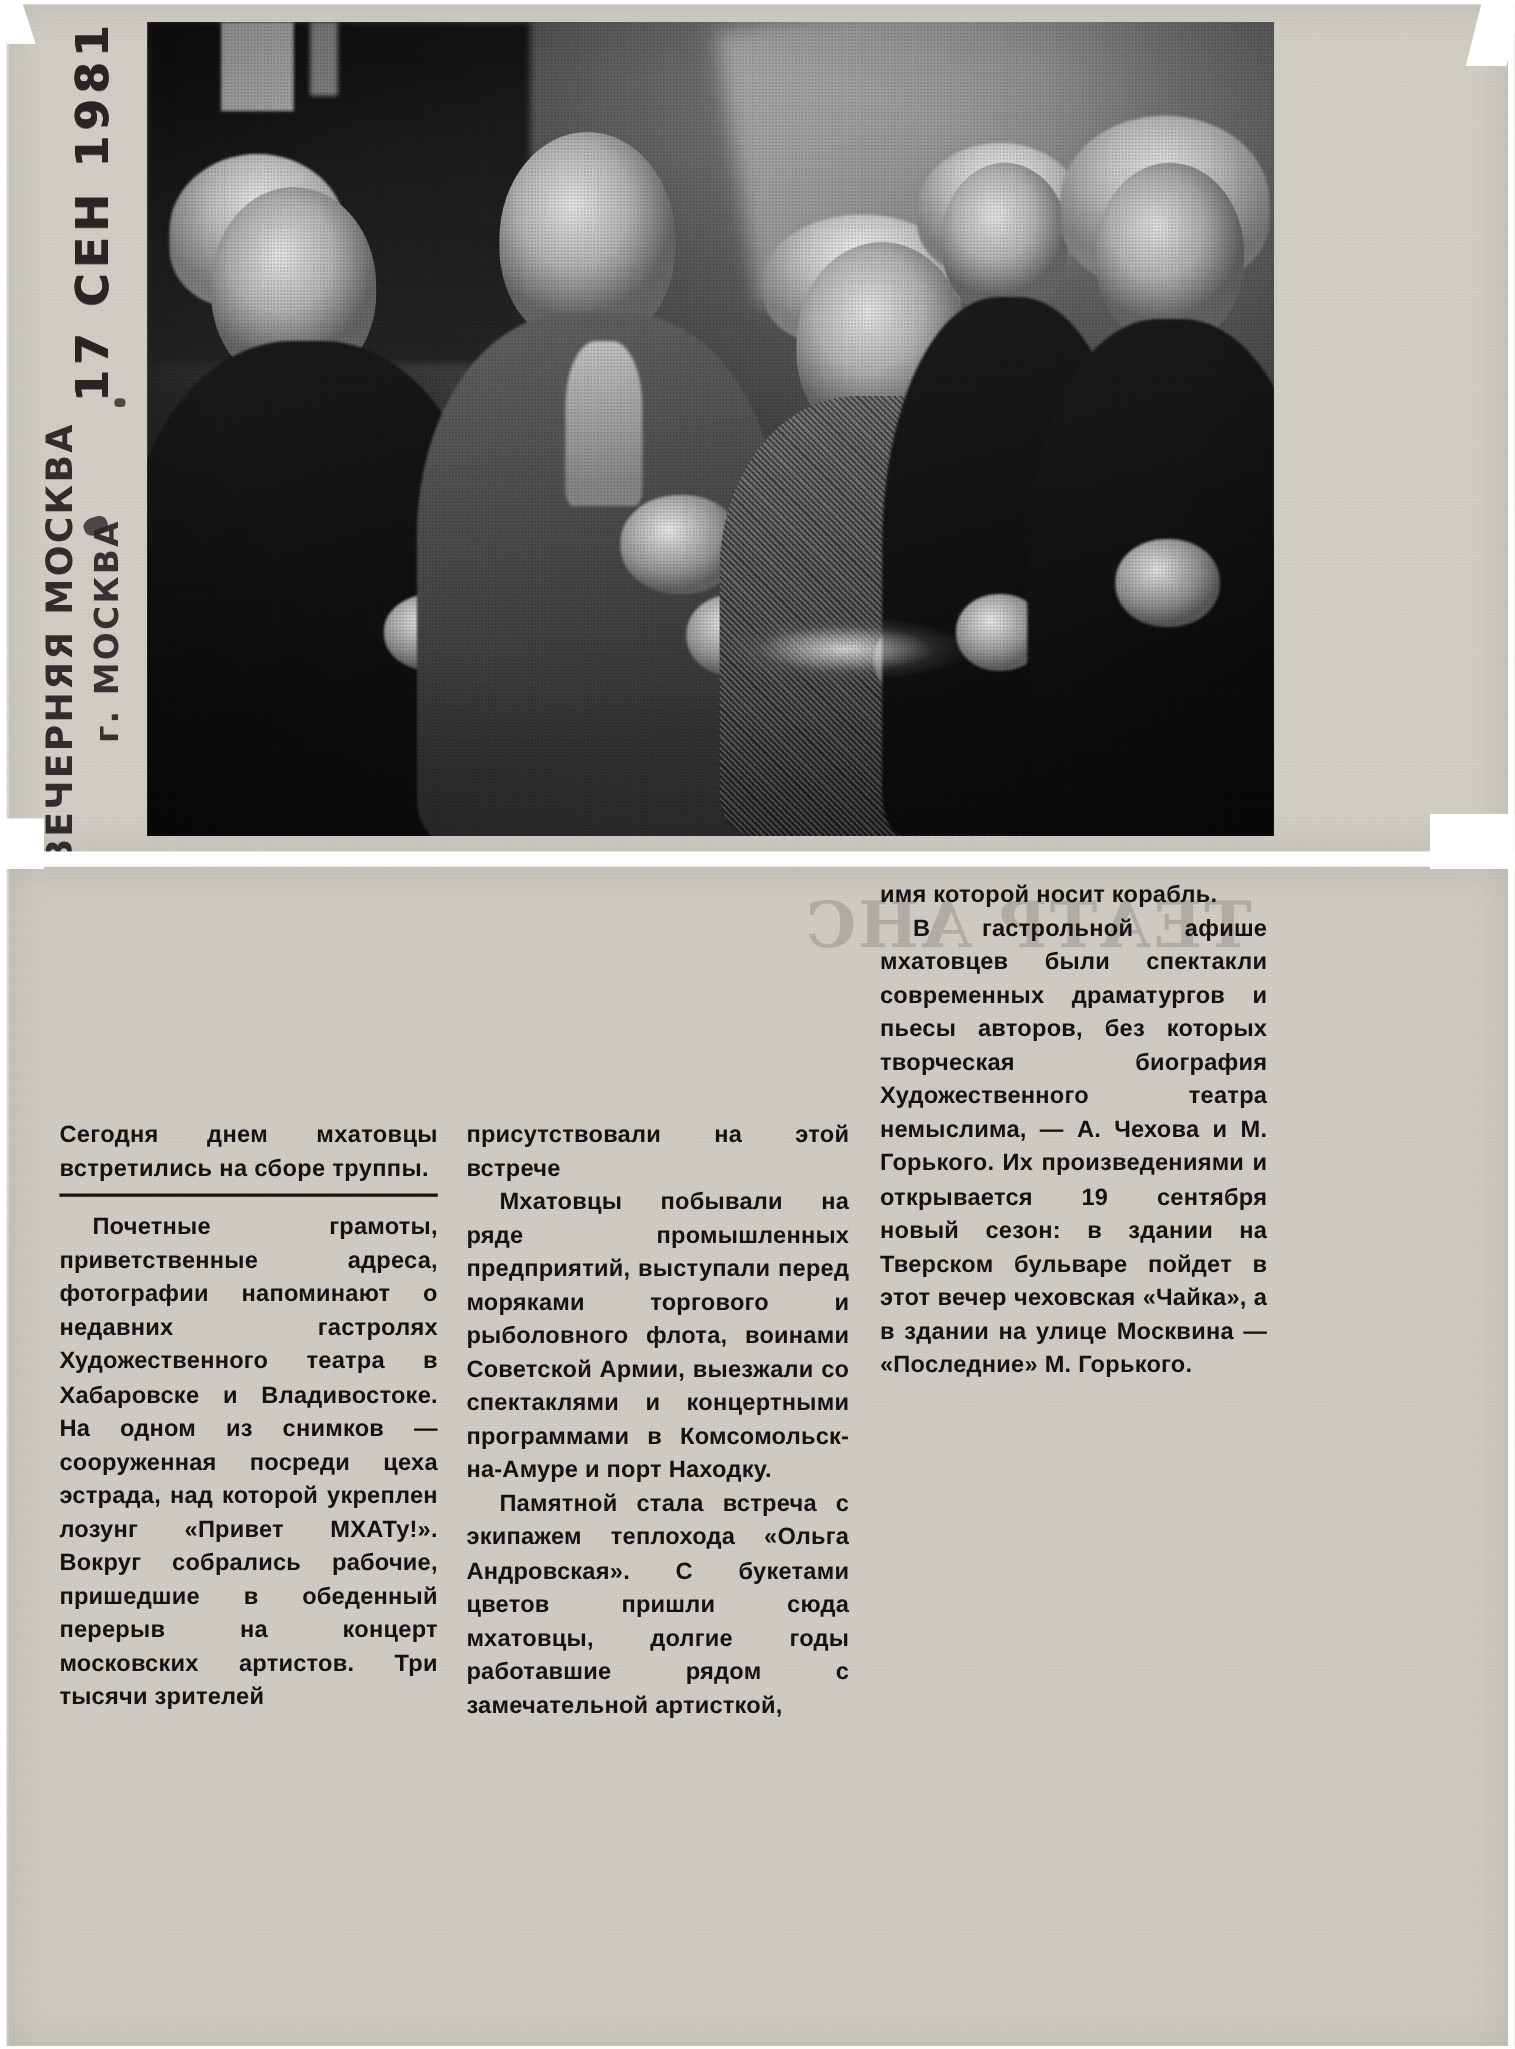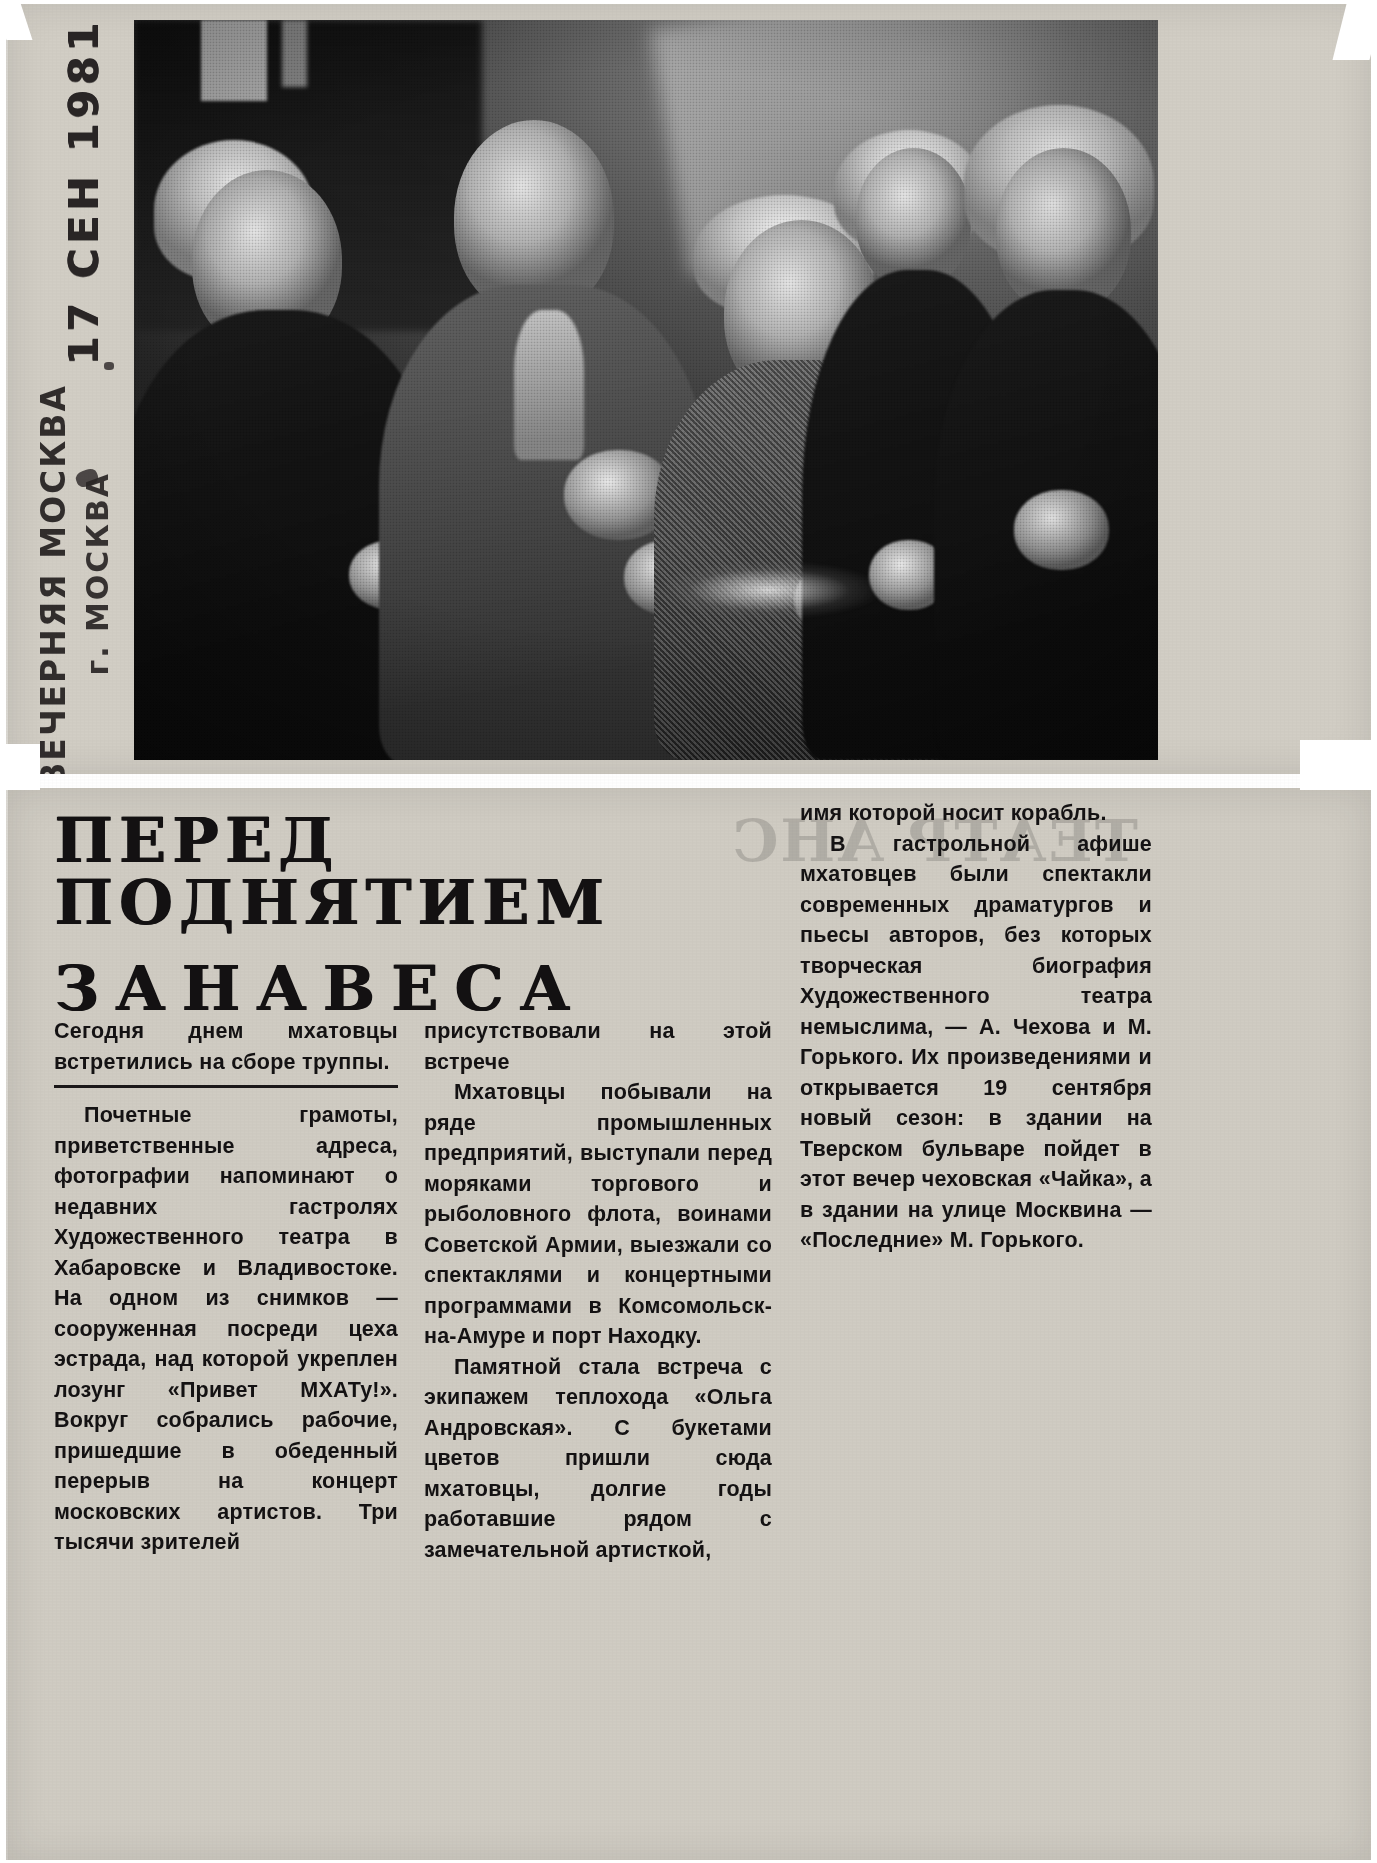--- a/index.html
+++ b/index.html
@@ -382,24 +382,20 @@
       <div class="vignette"></div>
     </div>
   </div>
 
   <div id="gap"></div>
 
   <div id="article">
 
     <div id="showthrough">ТЕАТР АНС</div>
 
-    <div id="headline">
-      <div class="hl-line" id="hl1">ПЕРЕД ПОДНЯТИЕМ</div>
-      <div class="hl-line" id="hl2">ЗАНАВЕСА</div>
-    </div>
 
     <div class="col" id="col2">
       <p class="para" style="text-indent:0">присутствовали на этой встрече</p>
       <p class="para">Мхатовцы побывали на ряде промышленных предприятий, выступали перед моряками торгового и рыболовного флота, воинами Советской Армии, выезжали со спектаклями и концертными программами в Комсомольск-на-Амуре и порт Находку.</p>
       <p class="para">Памятной стала встреча с экипажем теплохода «Ольга Андровская». С букетами цветов пришли сюда мхатовцы, долгие годы работавшие рядом с замечательной артисткой,</p>
     </div>
 
     <div class="col" id="col1">
       <div class="lead">Сегодня днем мхатовцы встретились на сборе труппы.</div>
       <p class="para">Почетные грамоты, приветственные адреса, фотографии напоминают о недавних гастролях Художественного театра в Хабаровске и Владивостоке. На одном из снимков — сооруженная посреди цеха эстрада, над которой укреплен лозунг «Привет МХАТу!». Вокруг собрались рабочие, пришедшие в обеденный перерыв на концерт московских артистов. Три тысячи зрителей</p>

